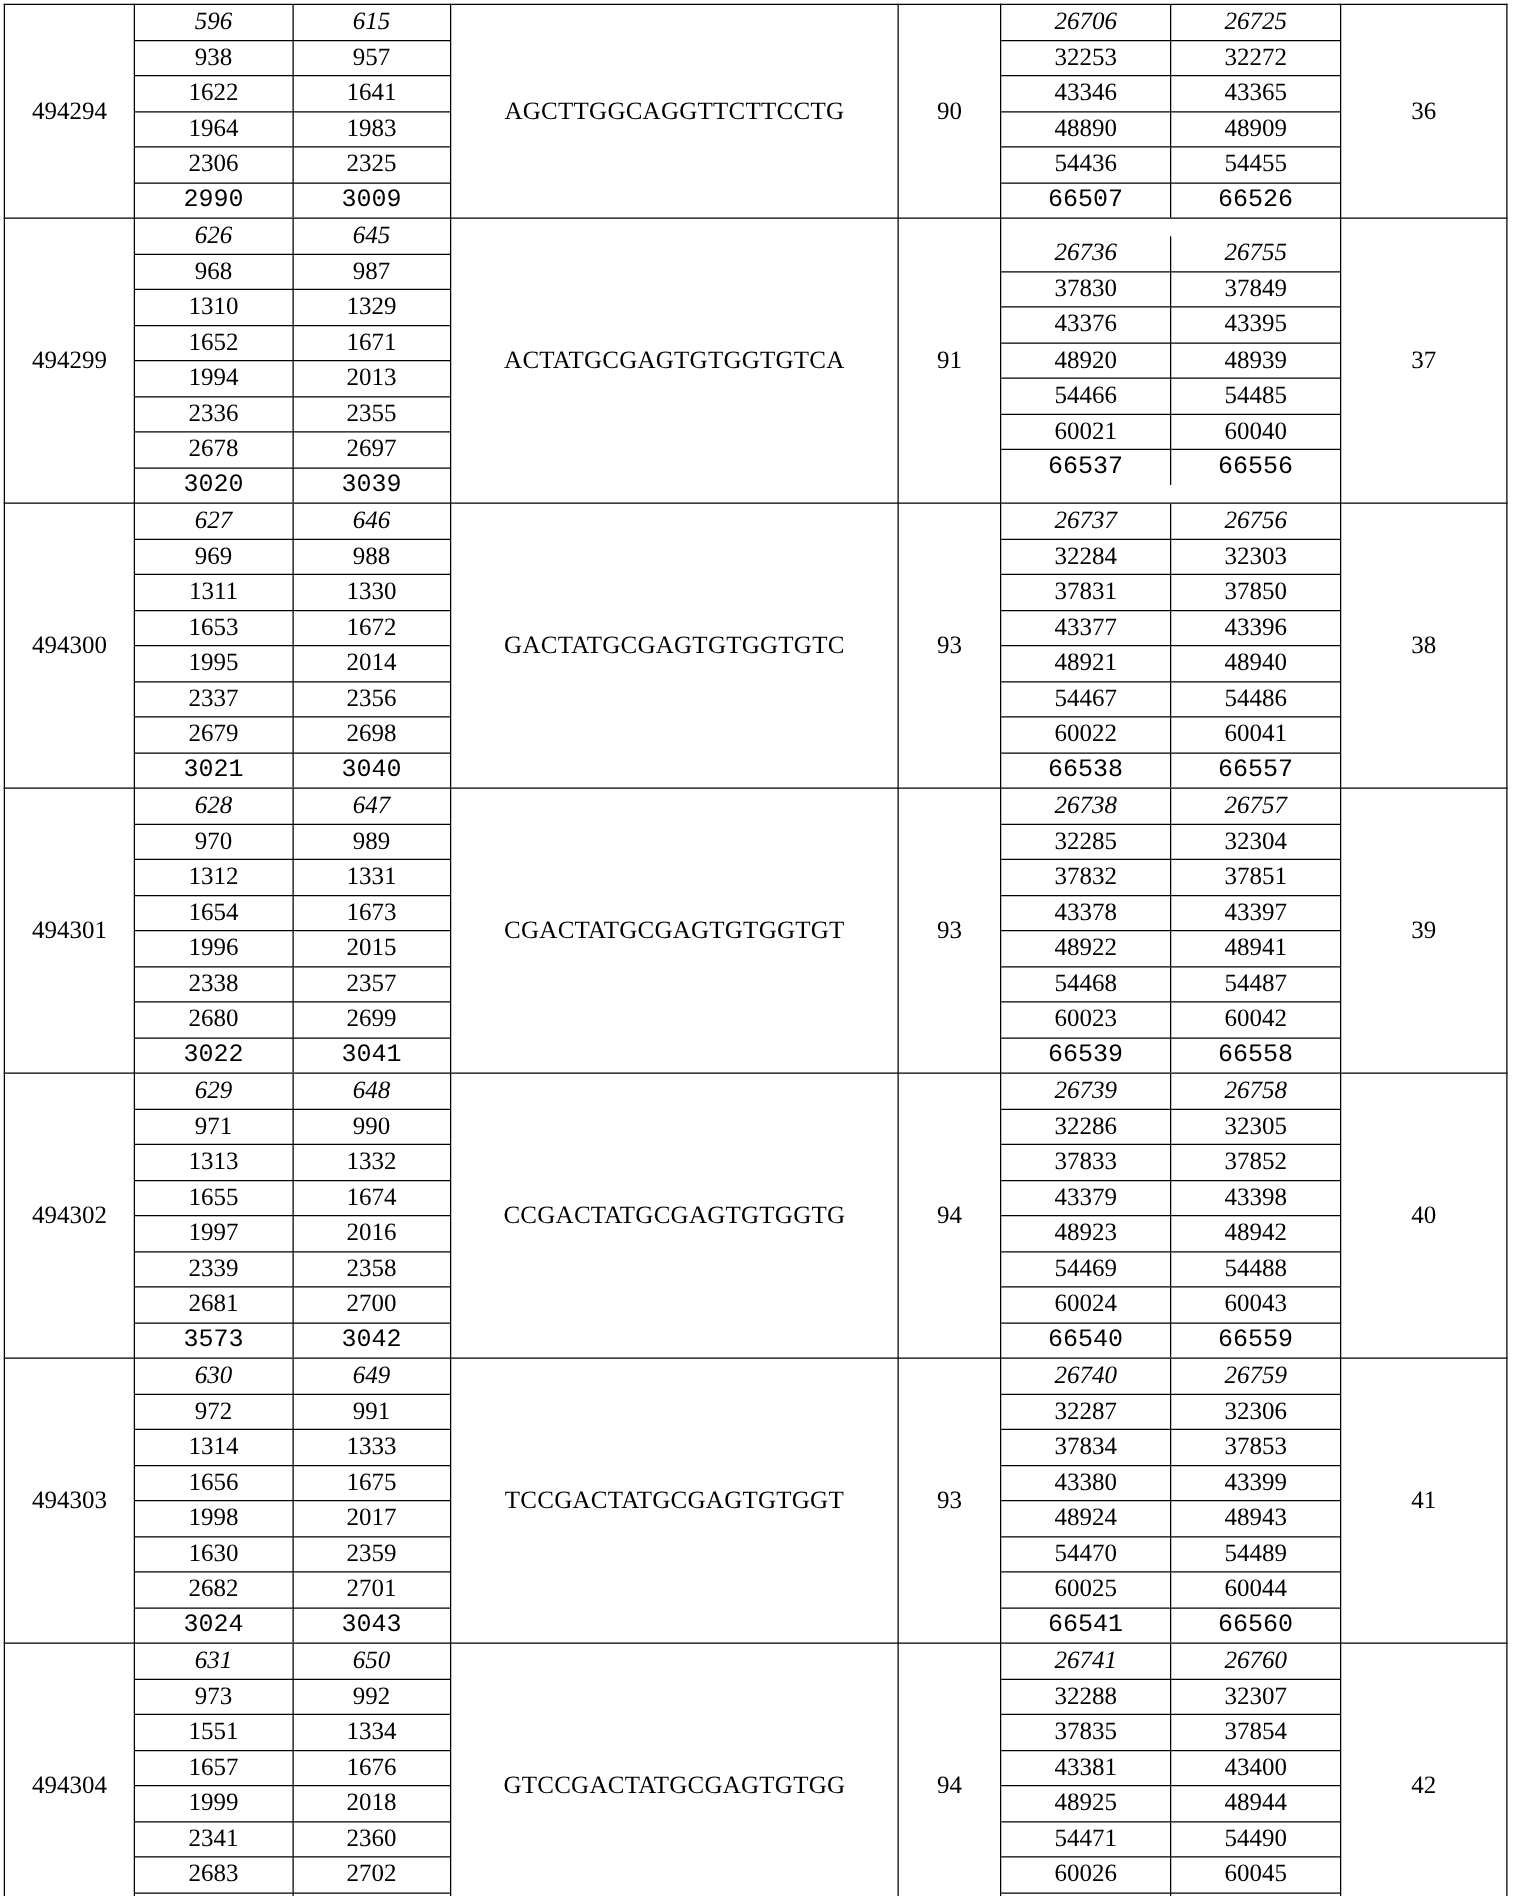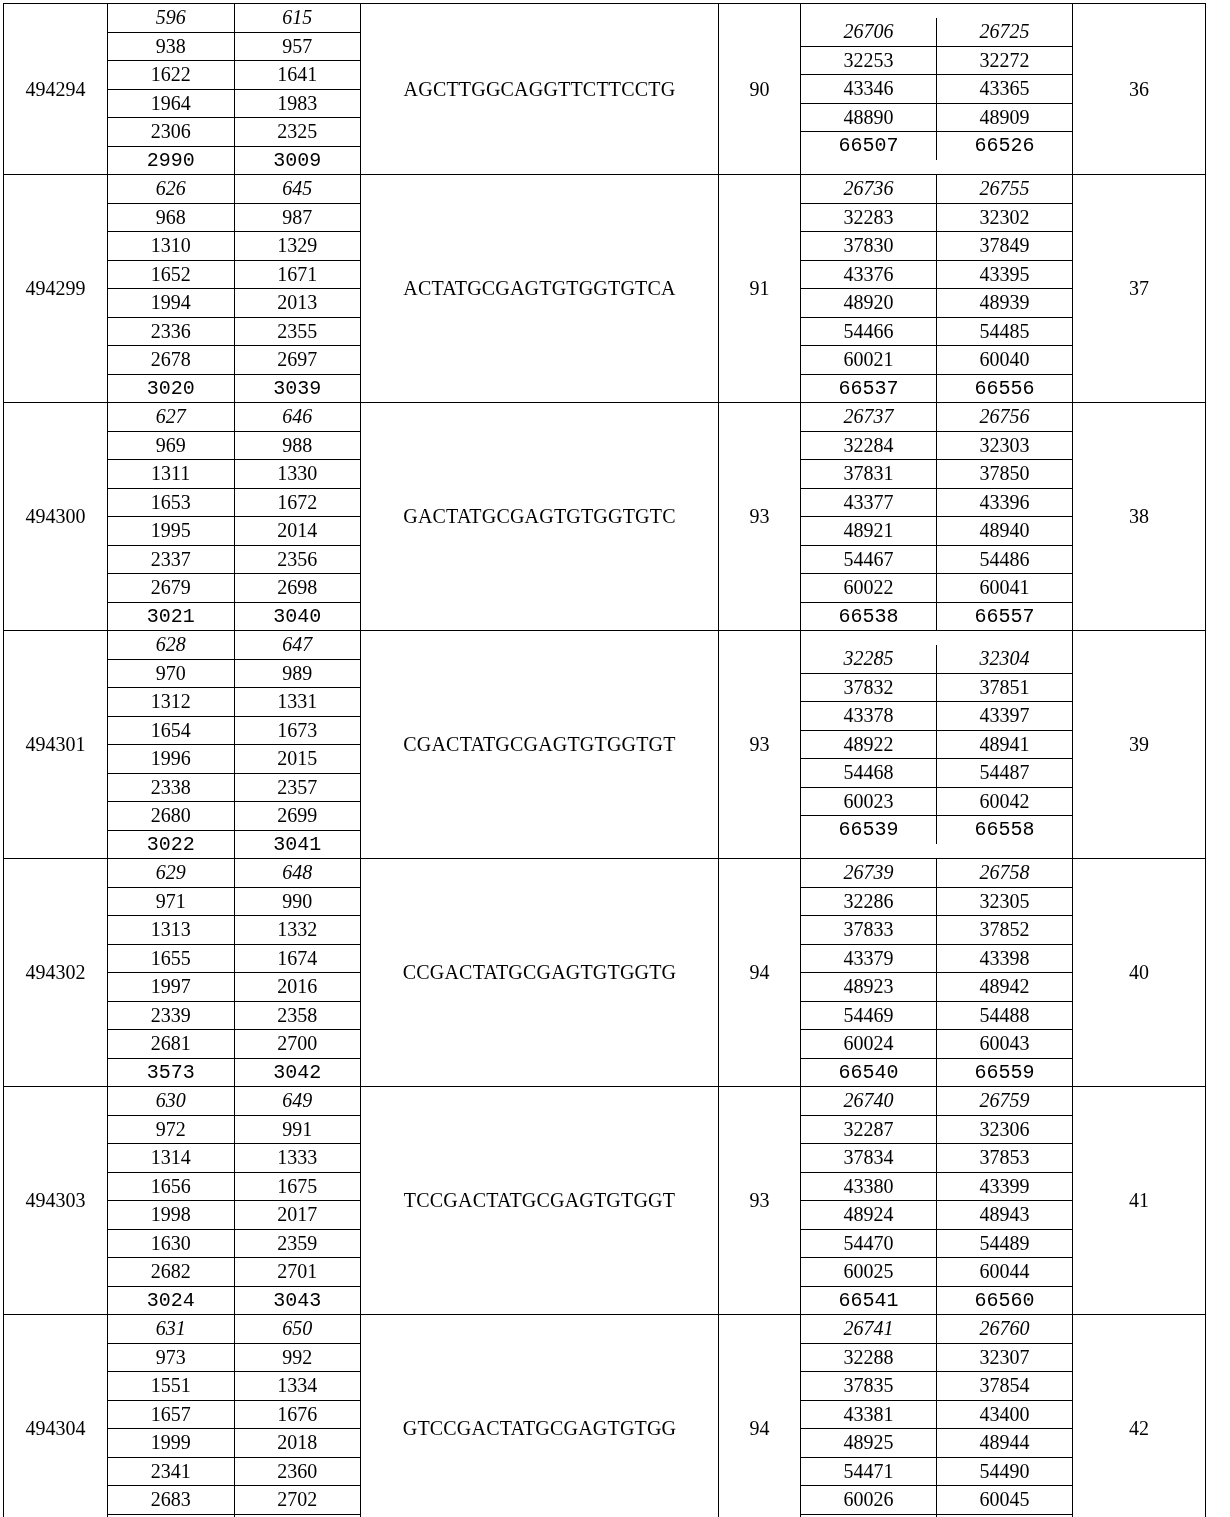--- a/index.html
+++ b/index.html
@@ -137,20 +137,24 @@
                 </tr>
                 <tr>
                   <td class="left-col">43346</td>
                   <td class="right-col">43365</td>
                 </tr>
                 <tr>
                   <td class="left-col">48890</td>
                   <td class="right-col">48909</td>
                 </tr>
                 <tr>
+                  <td class="left-col">54436</td>
+                  <td class="right-col">54455</td>
+                </tr>
+                <tr>
                   <td class="left-col">66507</td>
                   <td class="right-col">66526</td>
                 </tr>
               </tbody>
             </table>
           </td>
           <td class="no-cell">36</td>
         </tr>
         <tr>
           <td class="id-cell">494299</td>
@@ -195,24 +199,20 @@
           <td class="seq-cell">ACTATGCGAGTGTGGTGTCA</td>
           <td class="len-cell">91</td>
           <td class="pairs-cell right-block">
             <table class="inner right-inner">
               <tbody>
                 <tr>
                   <td class="left-col">26736</td>
                   <td class="right-col">26755</td>
                 </tr>
                 <tr>
-                  <td class="left-col">32283</td>
-                  <td class="right-col">32302</td>
-                </tr>
-                <tr>
                   <td class="left-col">37830</td>
                   <td class="right-col">37849</td>
                 </tr>
                 <tr>
                   <td class="left-col">43376</td>
                   <td class="right-col">43395</td>
                 </tr>
                 <tr>
                   <td class="left-col">48920</td>
                   <td class="right-col">48939</td>
@@ -355,20 +355,24 @@
                 </tr>
               </tbody>
             </table>
           </td>
           <td class="seq-cell">CGACTATGCGAGTGTGGTGT</td>
           <td class="len-cell">93</td>
           <td class="pairs-cell right-block">
             <table class="inner right-inner">
               <tbody>
                 <tr>
+                  <td class="left-col">26738</td>
+                  <td class="right-col">26757</td>
+                </tr>
+                <tr>
                   <td class="left-col">32285</td>
                   <td class="right-col">32304</td>
                 </tr>
                 <tr>
                   <td class="left-col">37832</td>
                   <td class="right-col">37851</td>
                 </tr>
                 <tr>
                   <td class="left-col">43378</td>
                   <td class="right-col">43397</td>

